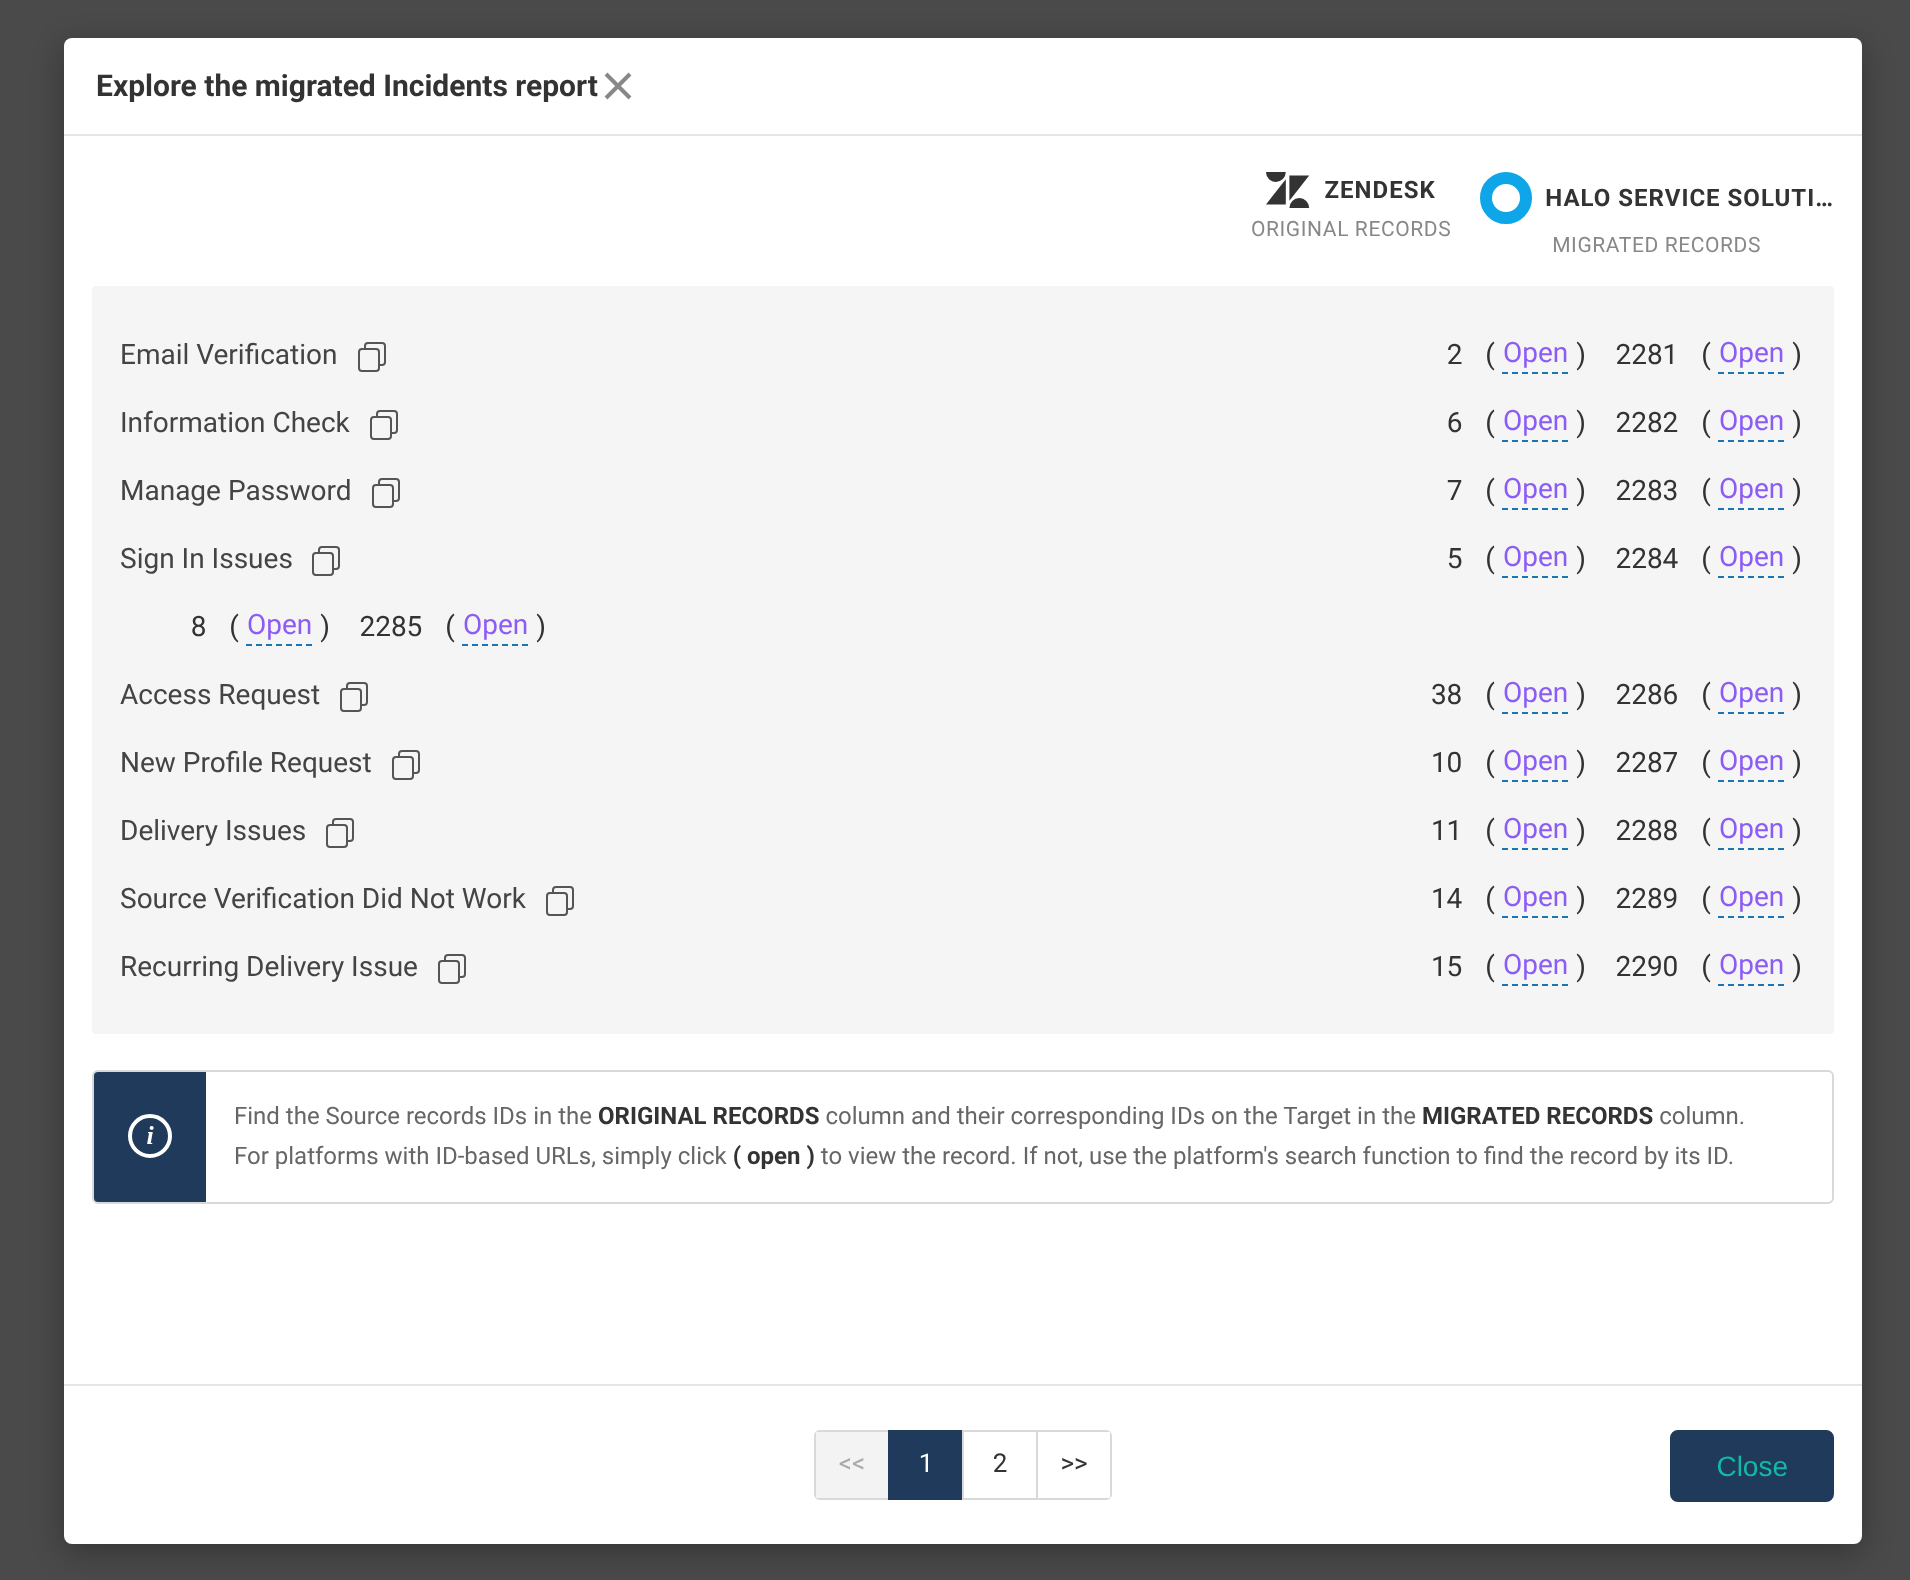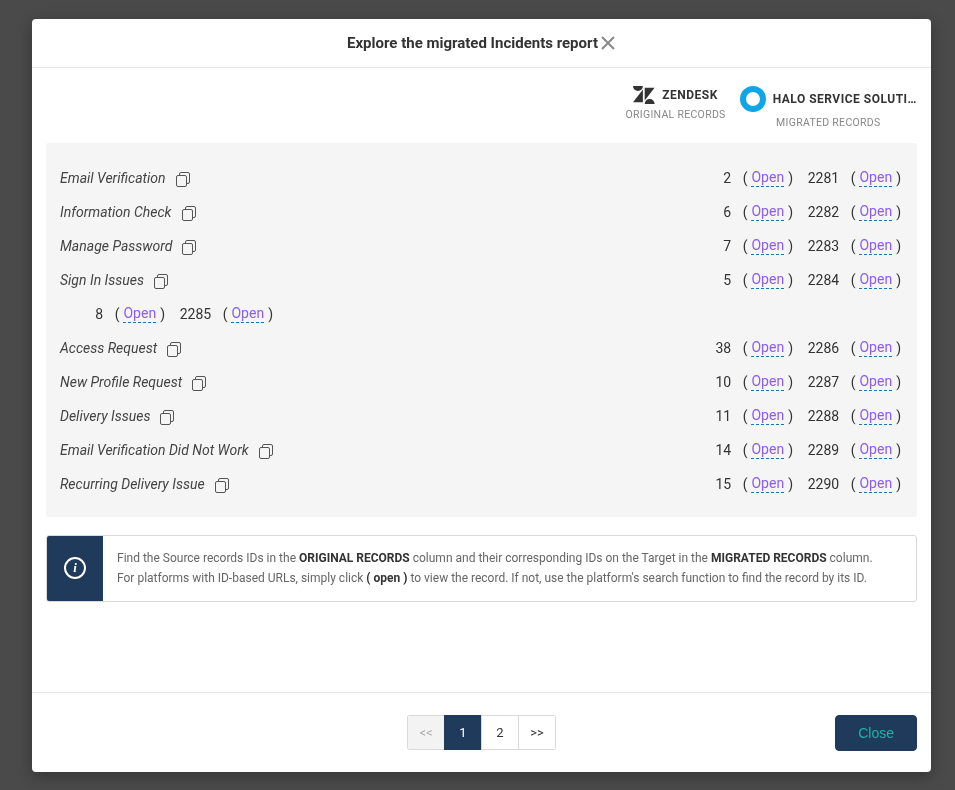--- a/index.html
+++ b/index.html
@@ -19,21 +19,21 @@
       bottom: 18px;
       background: #fff;
       border-radius: 4px;
       display: flex;
       flex-direction: column;
       box-shadow: 0 4px 16px rgba(0,0,0,0.3);
     }
     .modal-header {
       display: flex;
       align-items: center;
-      justify-content: center;
+      justify-content: flex-start;
       padding: 14px 14px 14px 16px;
       border-bottom: 1px solid #e5e5e5;
     }
     .modal-title {
       font-size: 15px;
       font-weight: 700;
       color: #333;
     }
     .close-x {
       width: 20px;
@@ -105,23 +105,22 @@
     .row {
       display: flex;
       align-items: center;
       padding: 8px 0;
       font-size: 14px;
       color: #444;
     }
     .row-name {
       flex: 1;
       display: flex;
-      align-items: flex-end;
+      align-items: center;
       gap: 10px;
-      font-style: italic;
     }
     .copy-ico {
       width: 14px;
       height: 14px;
       cursor: pointer;
       position: relative;
       flex-shrink: 0;
     }
     .copy-ico::before,
     .copy-ico::after {
@@ -326,21 +325,21 @@
         <div class="row">
           <div class="row-name">
             <span>Delivery Issues</span>
             <span class="copy-ico"></span>
           </div>
           <div class="col-original"><span class="id-val">11</span>&nbsp;<span class="paren">(</span><span class="open-link">Open</span><span class="paren">)</span></div>
           <div class="col-migrated"><span class="id-val">2288</span>&nbsp;<span class="paren">(</span><span class="open-link">Open</span><span class="paren">)</span></div>
         </div>
         <div class="row">
           <div class="row-name">
-            <span>Email Verification Did Not Work</span>
+            <span>Source Verification Did Not Work</span>
             <span class="copy-ico"></span>
           </div>
           <div class="col-original"><span class="id-val">14</span>&nbsp;<span class="paren">(</span><span class="open-link">Open</span><span class="paren">)</span></div>
           <div class="col-migrated"><span class="id-val">2289</span>&nbsp;<span class="paren">(</span><span class="open-link">Open</span><span class="paren">)</span></div>
         </div>
         <div class="row">
           <div class="row-name">
             <span>Recurring Delivery Issue</span>
             <span class="copy-ico"></span>
           </div>

